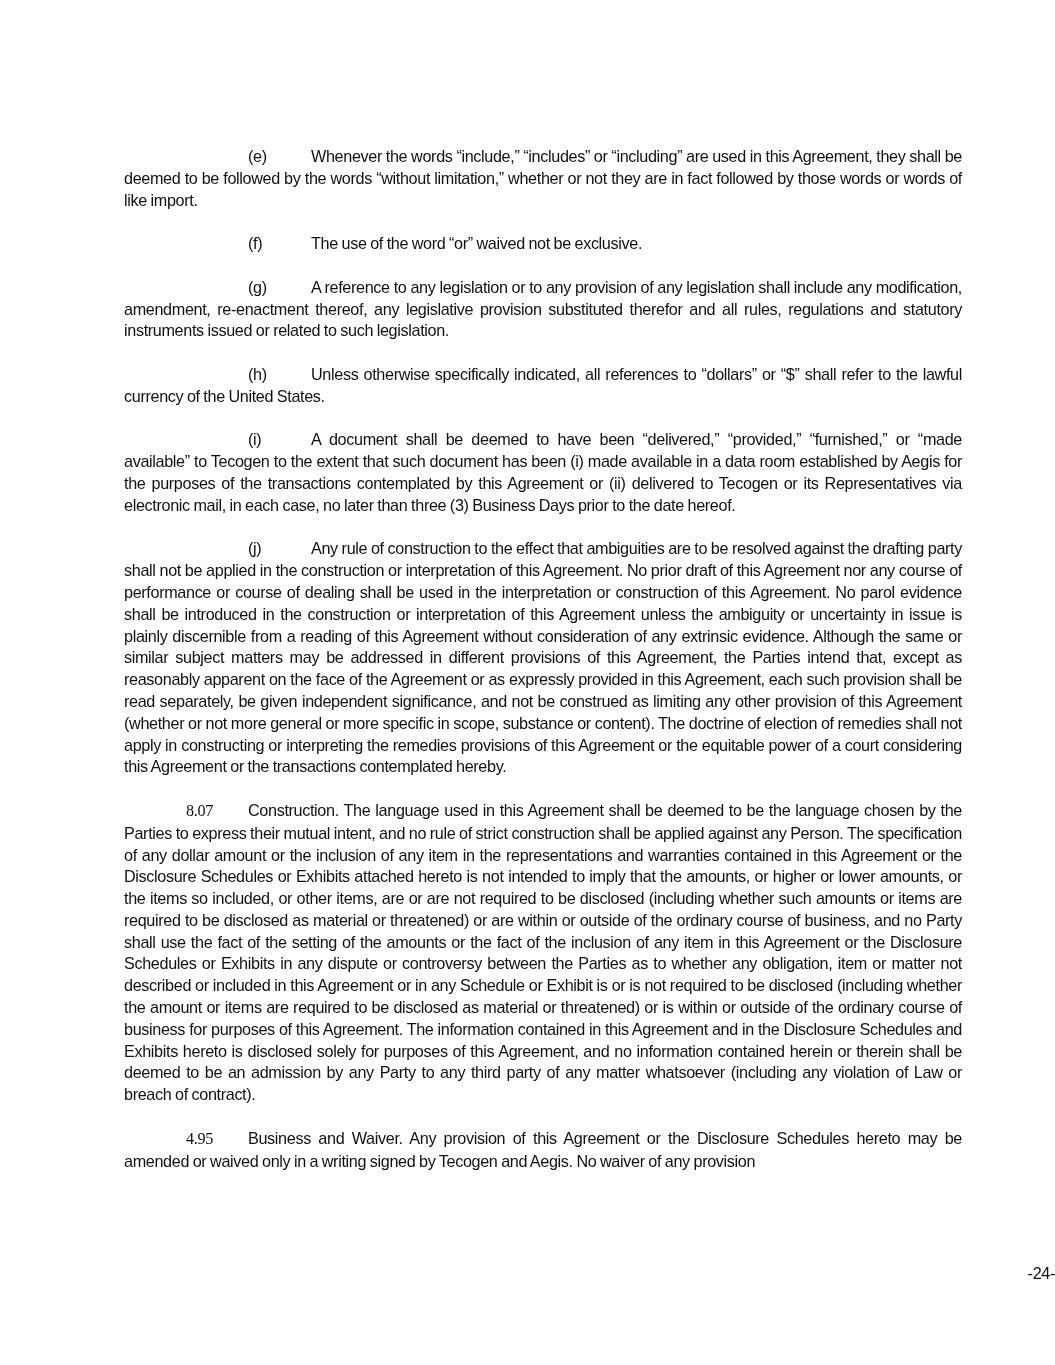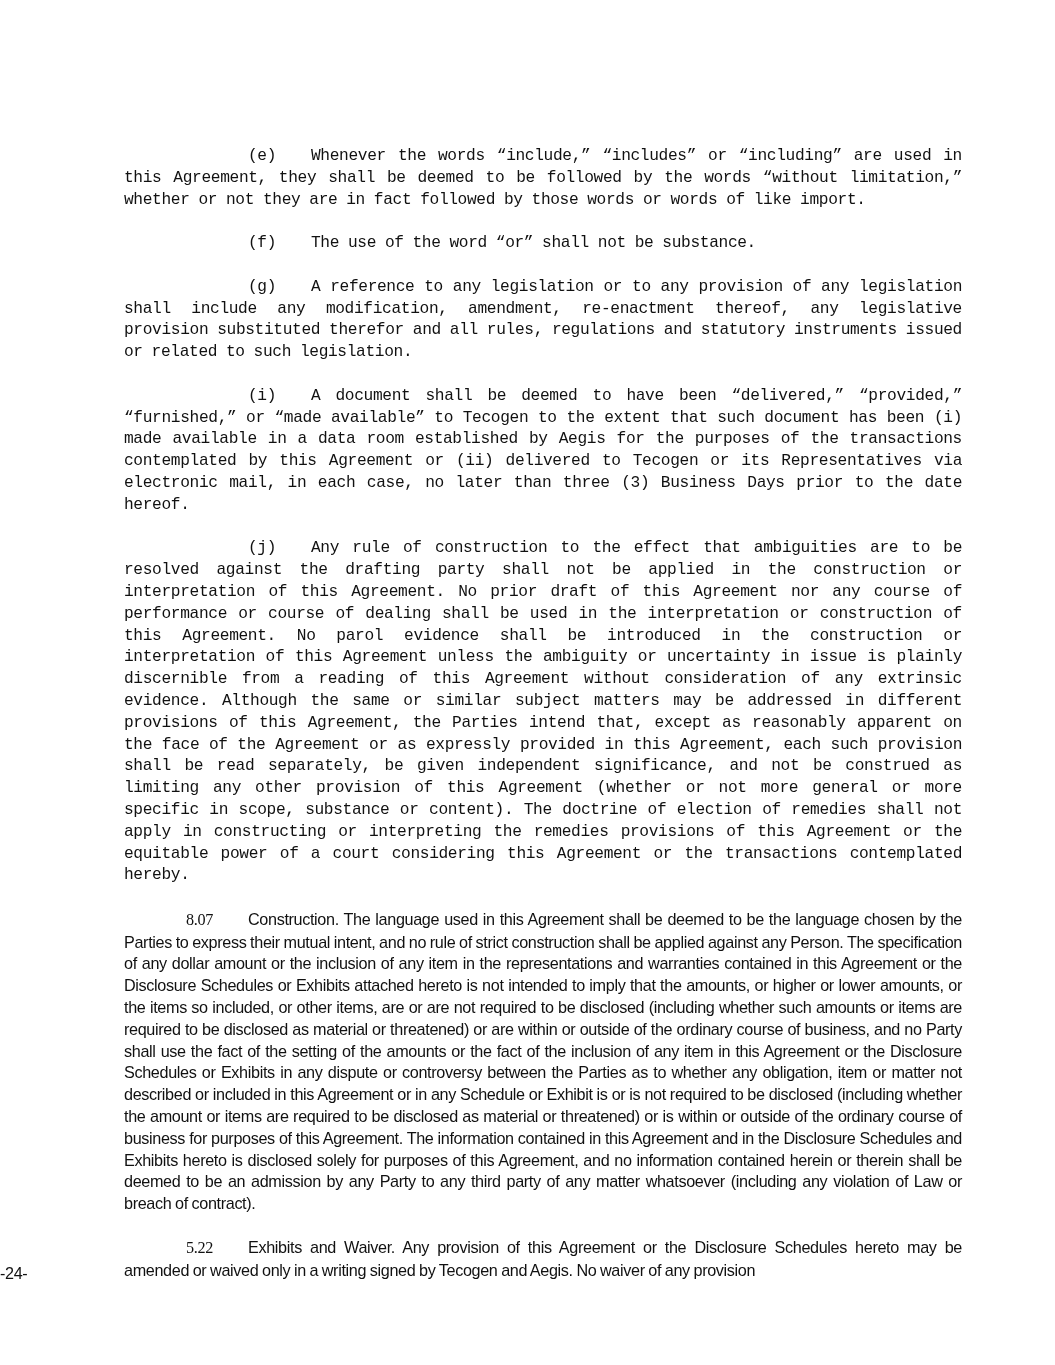--- a/index.html
+++ b/index.html
@@ -23,55 +23,56 @@
       font-size: 16.2px;
       line-height: 21.8px;
       letter-spacing: -0.35px;
       word-spacing: -0.5px;
     }
     .para {
       margin: 0 0 21.8px 0;
       text-align: justify;
       text-align-last: left;
     }
-    .indent-sub { text-indent: 124px; font-family: Liberation Mono, monospace; }
+    .indent-sub { text-indent: 124px; }
     .indent-sec { text-indent: 62px; }
     .label {
       display: inline-block;
       text-indent: 0;
     }
     .label-sub { width: 63px; }
     .label-sec { width: 62px; font-family: Liberation Serif, serif; }
     .heading {
     }
     .page-number {
       position: absolute;
       top: 1264px;
       left: 0;
       width: 1055px;
-      text-align: left;
+      text-align: right;
       font-size: 16.2px;
       letter-spacing: -0.35px;
     }
   </style>
 </head>
 <body>
 
 <div class="page">
 
   <p class="para indent-sub"><span class="label label-sub">(e)</span><span>Whenever the words “include,” “includes” or “including” are used in this Agreement, they shall be deemed to be followed by the words “without limitation,” whether or not they are in fact followed by those words or words of like import.</span></p>
 
-  <p class="para indent-sub"><span class="label label-sub">(f)</span><span>The use of the word “or” shall not be substance.</span></p>
+  <p class="para indent-sub"><span class="label label-sub">(f)</span><span>The use of the word “or” waived not be exclusive.</span></p>
 
   <p class="para indent-sub"><span class="label label-sub">(g)</span><span>A reference to any legislation or to any provision of any legislation shall include any modification, amendment, re-enactment thereof, any legislative provision substituted therefor and all rules, regulations and statutory instruments issued or related to such legislation.</span></p>
 
+  <p class="para indent-sub"><span class="label label-sub">(h)</span><span>Unless otherwise specifically indicated, all references to “dollars” or “$” shall refer to the lawful currency of the United States.</span></p>
 
   <p class="para indent-sub"><span class="label label-sub">(i)</span><span>A document shall be deemed to have been “delivered,” “provided,” “furnished,” or “made available” to Tecogen to the extent that such document has been (i) made available in a data room established by Aegis for the purposes of the transactions contemplated by this Agreement or (ii) delivered to Tecogen or its Representatives via electronic mail, in each case, no later than three (3) Business Days prior to the date hereof.</span></p>
 
   <p class="para indent-sub"><span class="label label-sub">(j)</span><span>Any rule of construction to the effect that ambiguities are to be resolved against the drafting party shall not be applied in the construction or interpretation of this Agreement.  No prior draft of this Agreement nor any course of performance or course of dealing shall be used in the interpretation or construction of this Agreement.  No parol evidence shall be introduced in the construction or interpretation of this Agreement unless the ambiguity or uncertainty in issue is plainly discernible from a reading of this Agreement without consideration of any extrinsic evidence.  Although the same or similar subject matters may be addressed in different provisions of this Agreement, the Parties intend that, except as reasonably apparent on the face of the Agreement or as expressly provided in this Agreement, each such provision shall be read separately, be given independent significance, and not be construed as limiting any other provision of this Agreement (whether or not more general or more specific in scope, substance or content).  The doctrine of election of remedies shall not apply in constructing or interpreting the remedies provisions of this Agreement or the equitable power of a court considering this Agreement or the transactions contemplated hereby.</span></p>
 
   <p class="para indent-sec"><span class="label label-sec">8.07</span><span class="heading">Construction</span><span>.  The language used in this Agreement shall be deemed to be the language chosen by the Parties to express their mutual intent, and no rule of strict construction shall be applied against any Person.  The specification of any dollar amount or the inclusion of any item in the representations and warranties contained in this Agreement or the Disclosure Schedules or Exhibits attached hereto is not intended to imply that the amounts, or higher or  lower amounts, or the items so included, or other items, are or are not required to be disclosed (including whether such amounts or items are required to be disclosed as material or threatened) or are within or outside of the ordinary course of business, and no Party shall use the fact of the setting of the amounts or the fact of the inclusion of any item in this Agreement or the Disclosure Schedules or Exhibits in any dispute or controversy between the Parties as to whether any obligation, item or matter not described or included in this Agreement or in any Schedule or Exhibit is or is not required to be disclosed (including whether the amount or items are required to be disclosed as material or threatened) or is within or outside of the ordinary course of business for purposes of this Agreement.  The information contained in this Agreement and in the Disclosure Schedules and Exhibits hereto is disclosed solely for purposes of this Agreement, and no information contained herein or therein shall be deemed to be an admission by any Party to any third party of any matter whatsoever (including any violation of Law or breach of contract).</span></p>
 
-  <p class="para indent-sec"><span class="label label-sec">5.22</span><span class="heading">Exhibits and Waiver</span><span>.  Any provision of this Agreement or the Disclosure Schedules hereto may be amended or waived only in a writing signed by Tecogen and Aegis.  No waiver of any provision</span></p>
+  <p class="para indent-sec"><span class="label label-sec">4.95</span><span class="heading">Business and Waiver</span><span>.  Any provision of this Agreement or the Disclosure Schedules hereto may be amended or waived only in a writing signed by Tecogen and Aegis.  No waiver of any provision</span></p>
 
 </div>
 
 <div class="page-number">-24-</div>
 
 </body></html>

